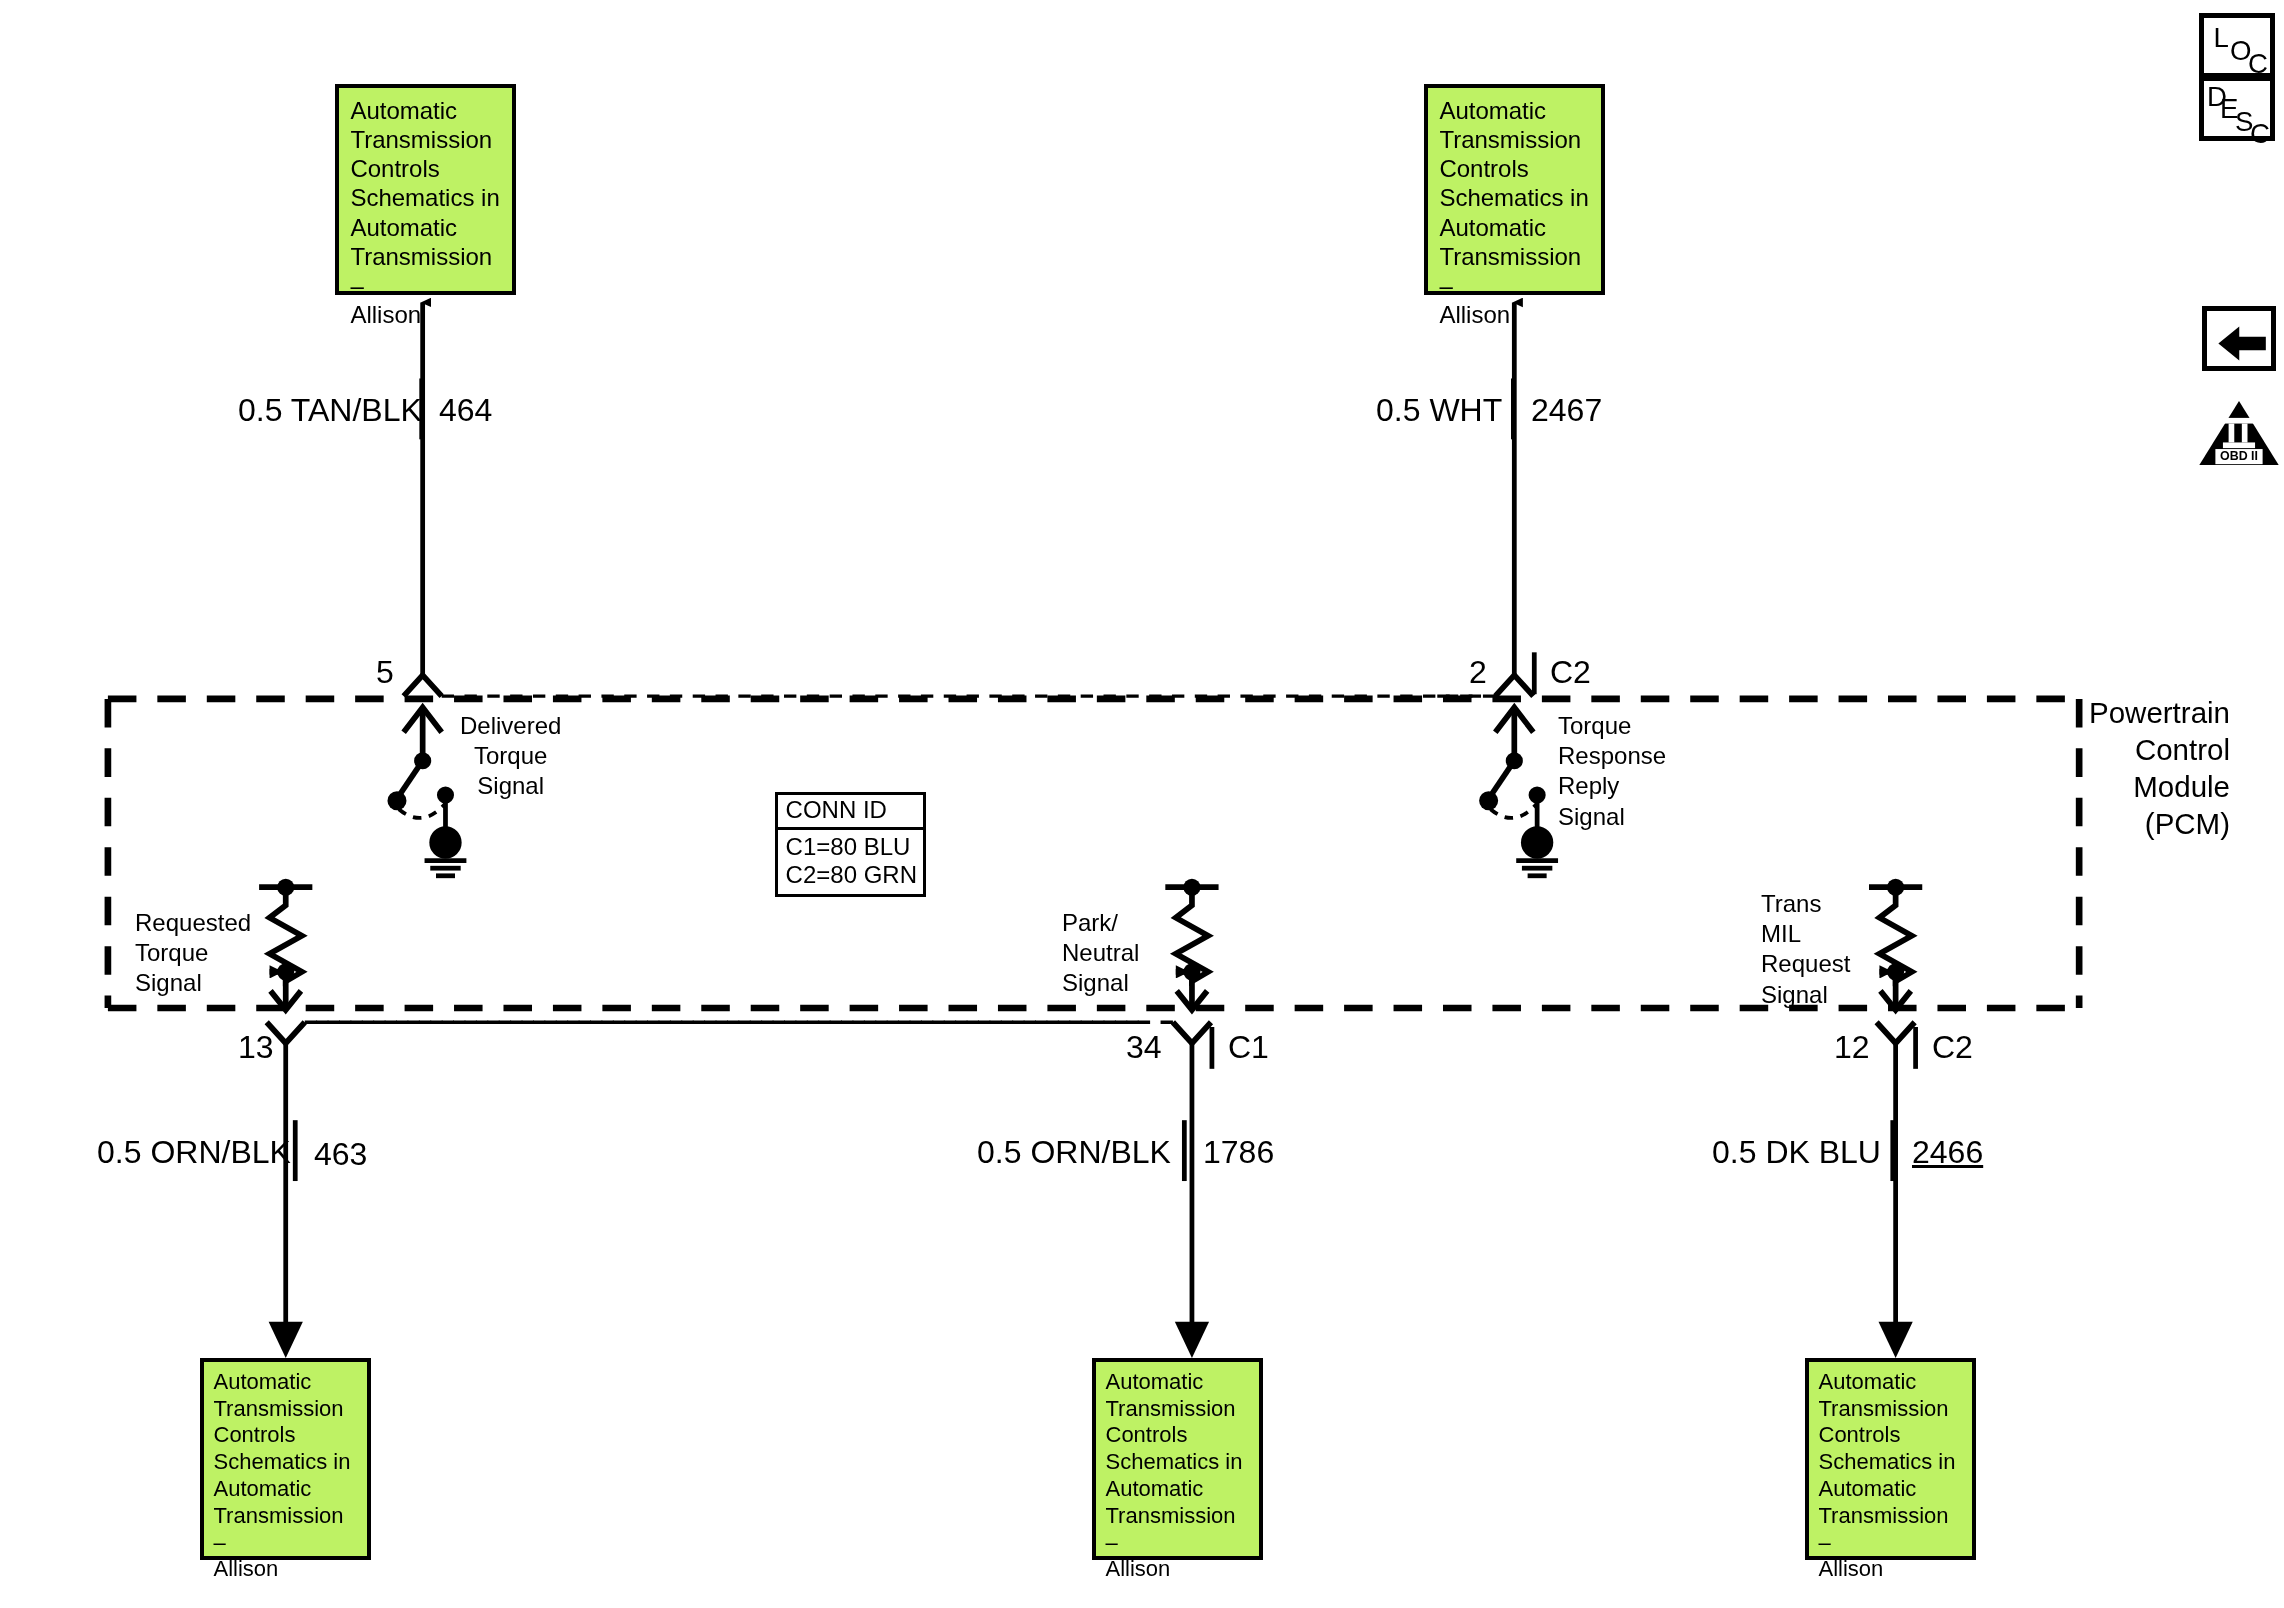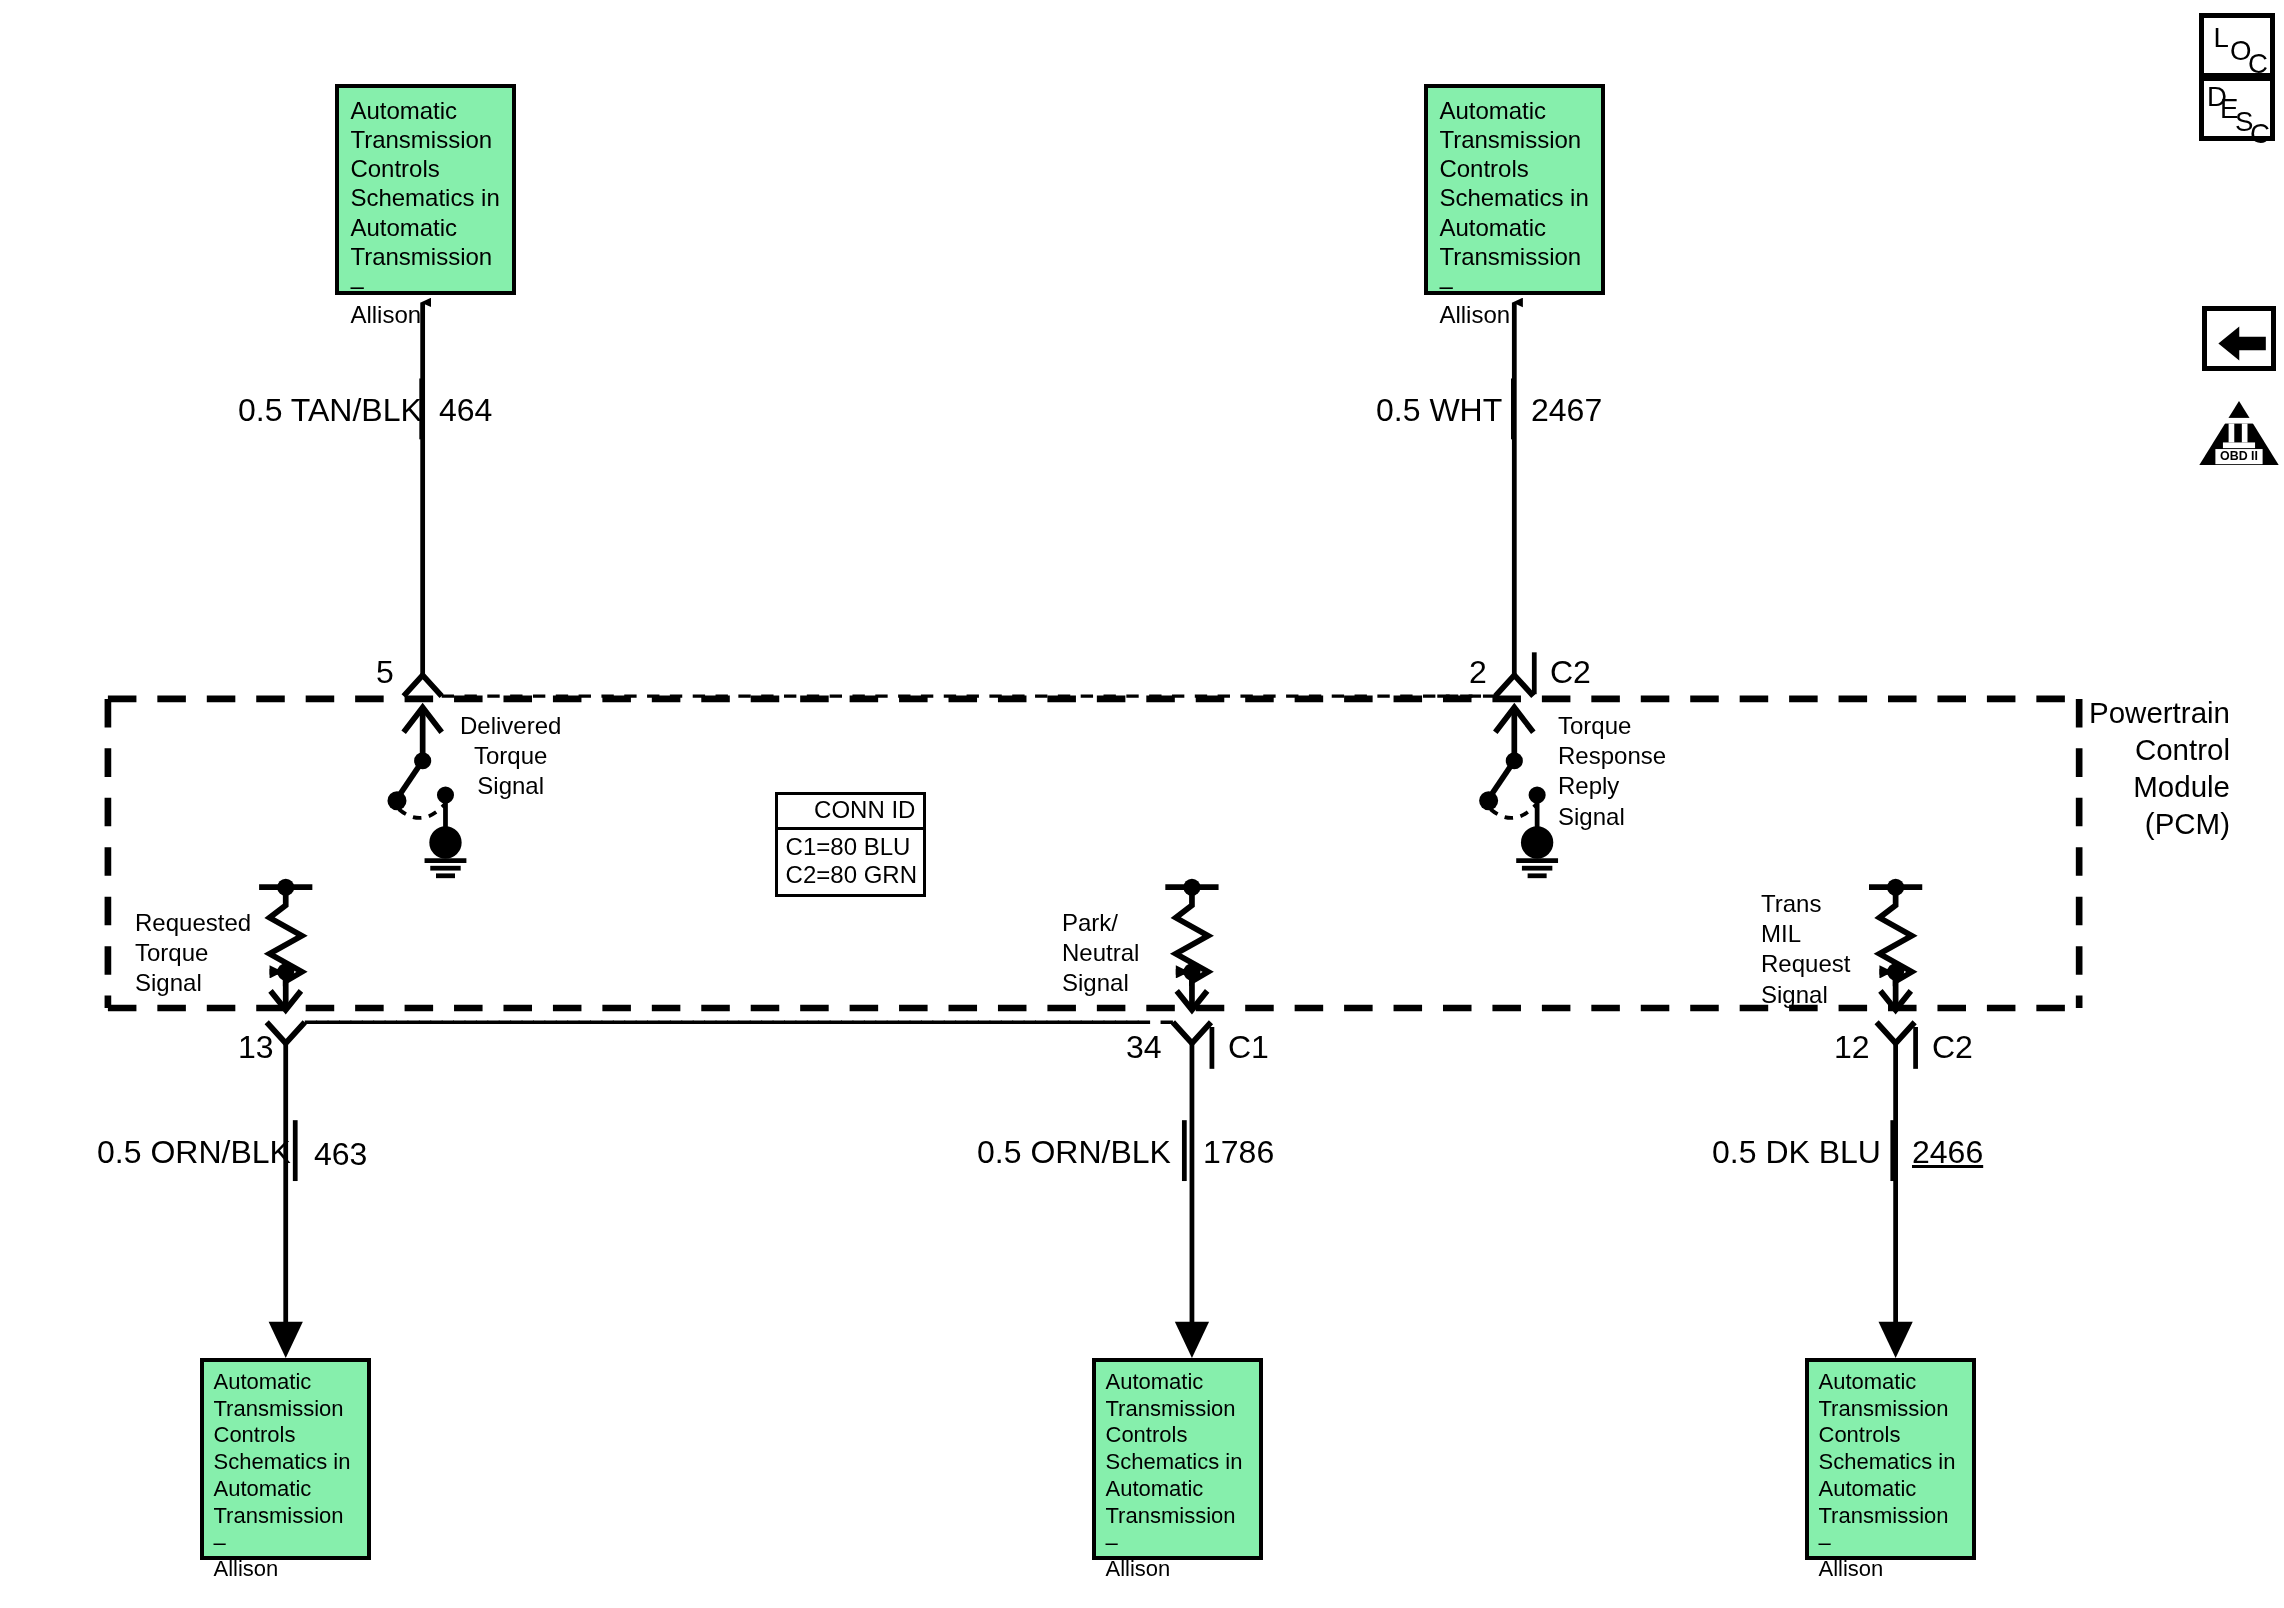--- a/index.html
+++ b/index.html
@@ -6,39 +6,39 @@
   body{
     width:2285px;height:1608px;position:relative;overflow:hidden;
     font-family:"Liberation Sans","DejaVu Sans",sans-serif;
     color:#000;
   }
   .canvas{position:absolute;left:0;top:0;width:2285px;height:1608px;}
   svg.layer{position:absolute;left:0;top:0;width:2285px;height:1608px;pointer-events:none;}
 
   
   .refbox{
-    position:absolute;border:4.8px solid #000;background:#86efac;
+    position:absolute;border:4.8px solid #000;background:#bef264;
     box-sizing:border-box;line-height:1.22;
   }
   .refbox .t{display:block;white-space:pre-line;}
   .refbox.top{font-size:24px;padding:7.6px 9.5px 5.7px 11.4px;}
   .refbox.bot{font-size:22px;padding:6.7px 8.6px 4.8px 9.5px;}
   .wirelbl{position:absolute;font-size:32px;white-space:nowrap;}
   .pinnum{position:absolute;font-size:32px;white-space:nowrap;}
   .connlbl{position:absolute;font-size:32px;white-space:nowrap;}
   .siglbl{position:absolute;font-size:24px;line-height:1.26;white-space:pre-line;}
   .pcmlbl{position:absolute;font-size:29.5px;line-height:1.26;white-space:pre-line;}
 
   
   .connid{
     position:absolute;border:3.8px solid #000;background:#fff;
     box-sizing:border-box;font-size:24px;
   }
   .connid .hdr{
-    text-align:right;border-bottom:3.8px solid #000;padding:1.9px 7.6px 2.9px;
+    text-align:left;border-bottom:3.8px solid #000;padding:1.9px 7.6px 2.9px;
     line-height:1.12;
   }
   .connid .bdy{padding:2.9px 7.6px 3.8px;line-height:1.2;border-radius:18px;}
   .connid .bdy div{white-space:nowrap;}
 
   
   .toolbtn{
     position:absolute;border:5.7px solid #000;background:#fff;
     box-sizing:border-box;
   }

